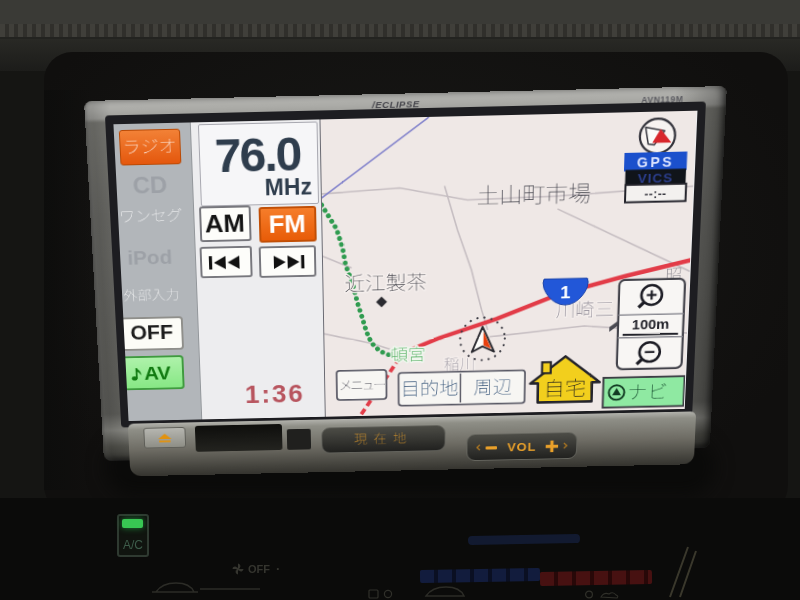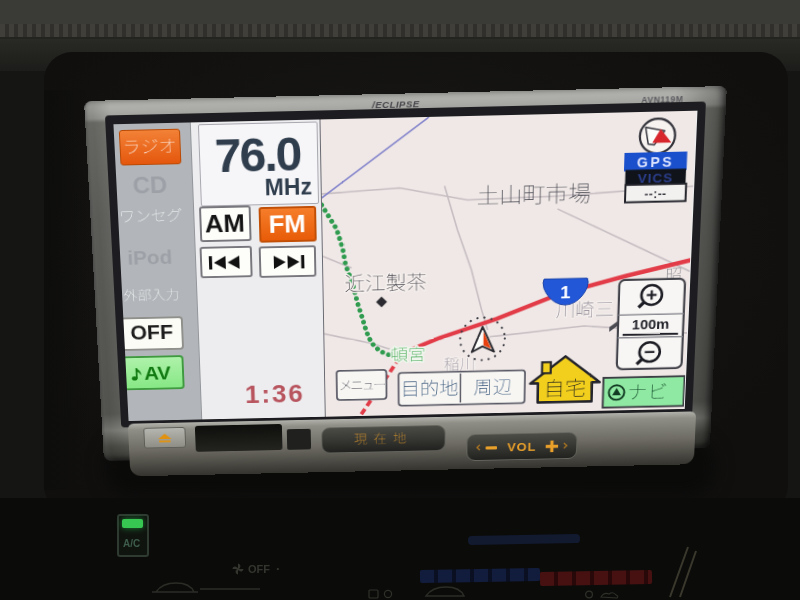--- a/index.html
+++ b/index.html
@@ -231,21 +231,21 @@
         <rect x="12" y="8" width="12" height="3.4" rx="1" fill="#e9a02a"></rect>
         <text x="50" y="14" text-anchor="middle" font-family="Liberation Sans" font-size="13.5" font-weight="bold" fill="#e9a02a" letter-spacing="1">VOL</text>
         <path d="M75 9.5 h13 M81.5 3 v13" stroke="#e9a02a" stroke-width="3.4"></path>
         <path d="M94 6 L97 9 L94 12" stroke="#b07820" stroke-width="1.4" fill="none"></path>
       </svg>
     </div>
 </div>
 
 <div class="abs" style="left:117px;top:514px;width:32px;height:43px;background:#10140f;border:2px solid #2f3a31;border-radius:3px">
     <div class="abs" style="left:3px;top:3px;width:21px;height:9px;background:#38c653;border-radius:2px;box-shadow:0 0 6px #1e8038"></div>
-    <div class="abs" style="left:4px;top:22px;color:#3d5c4a;font-size:10px;font-weight:bold">A/C</div>
+    <div class="abs" style="left:4px;top:22px;color:#3d5c4a;font-size:12px;font-weight:normal">A/C</div>
   </div>
 
 <div class="abs" style="left:232px;top:561px;color:#35352f;font-size:11px;font-weight:bold;display:flex;align-items:center"><svg width="12" height="12" viewBox="0 0 12 12" style="margin-right:4px">
       <g fill="#35352f">
         <circle cx="6" cy="6" r="1.6"></circle>
         <path d="M6 0.5 A2.6 2.6 0 0 1 8 4.5 L6 6 Z"></path>
         <path d="M11.5 6 A2.6 2.6 0 0 1 7.5 8 L6 6 Z"></path>
         <path d="M6 11.5 A2.6 2.6 0 0 1 4 7.5 L6 6 Z"></path>
         <path d="M0.5 6 A2.6 2.6 0 0 1 4.5 4 L6 6 Z"></path>
       </g>

